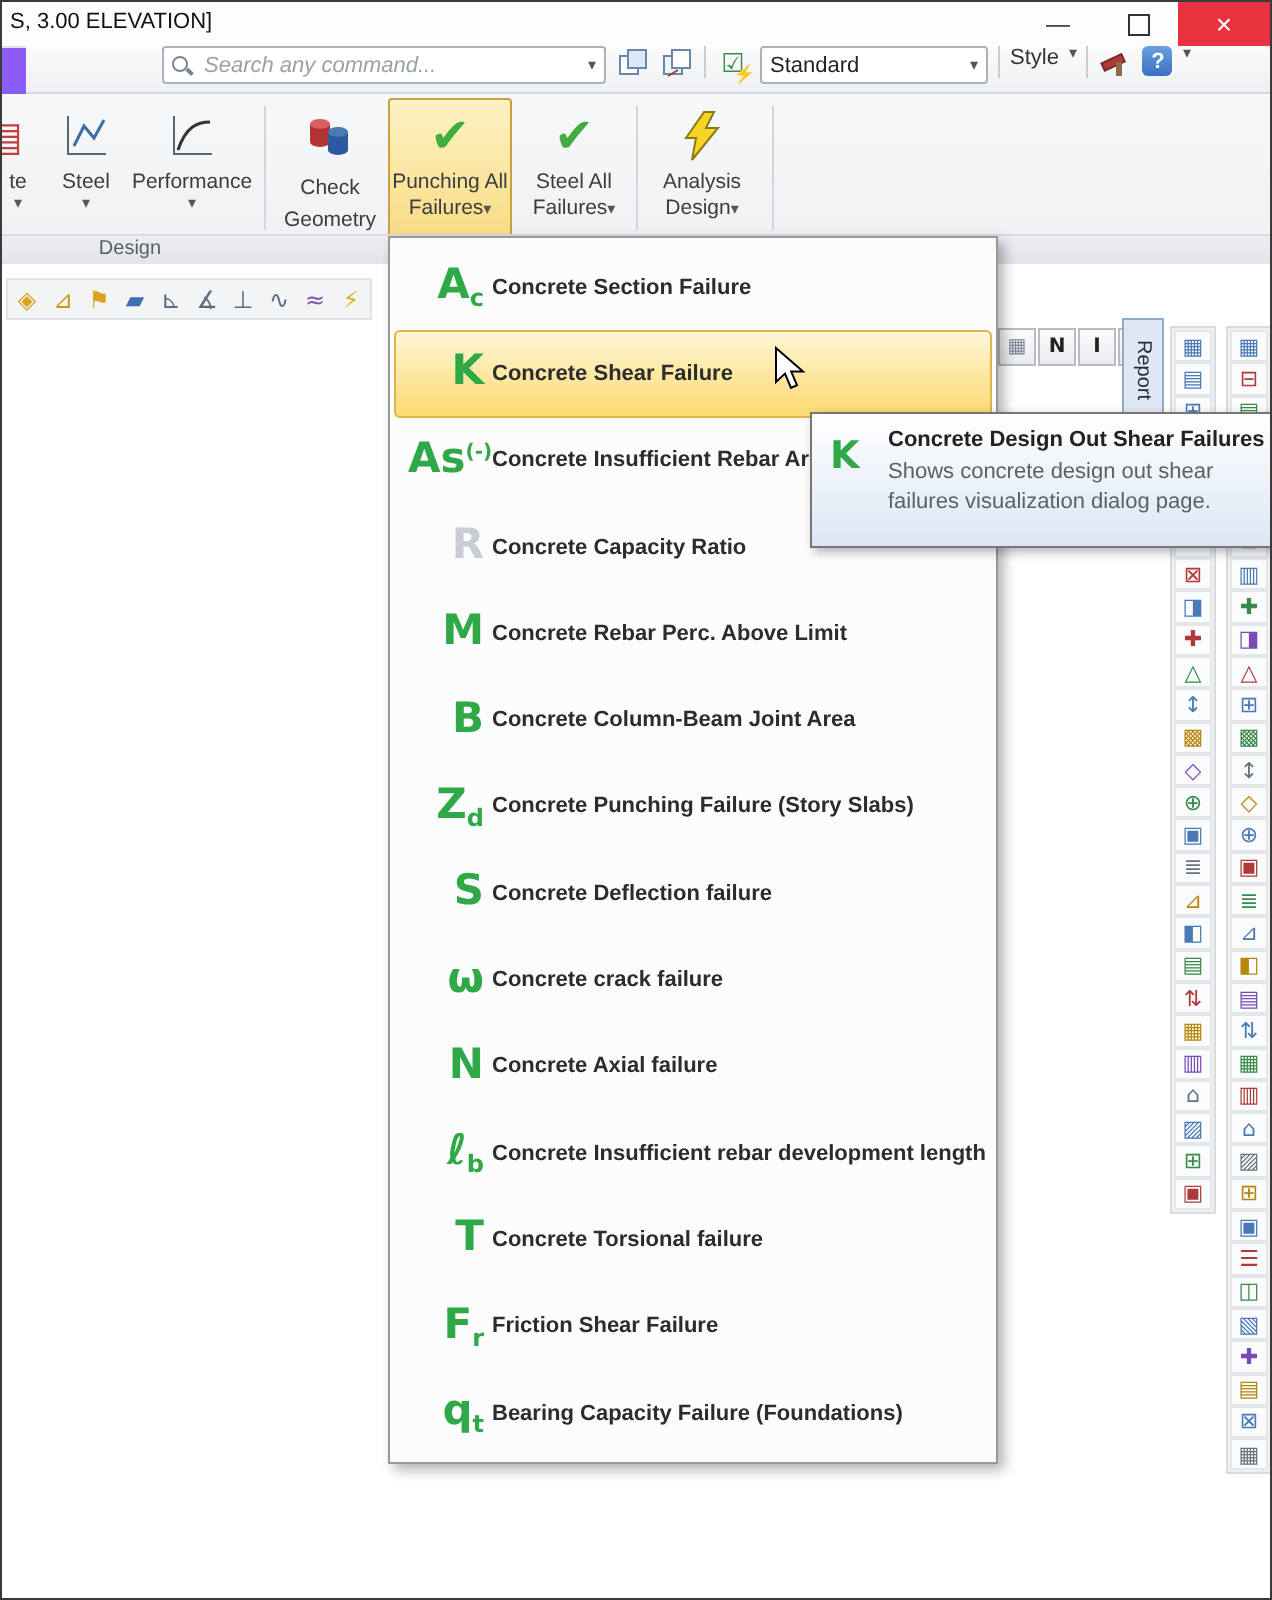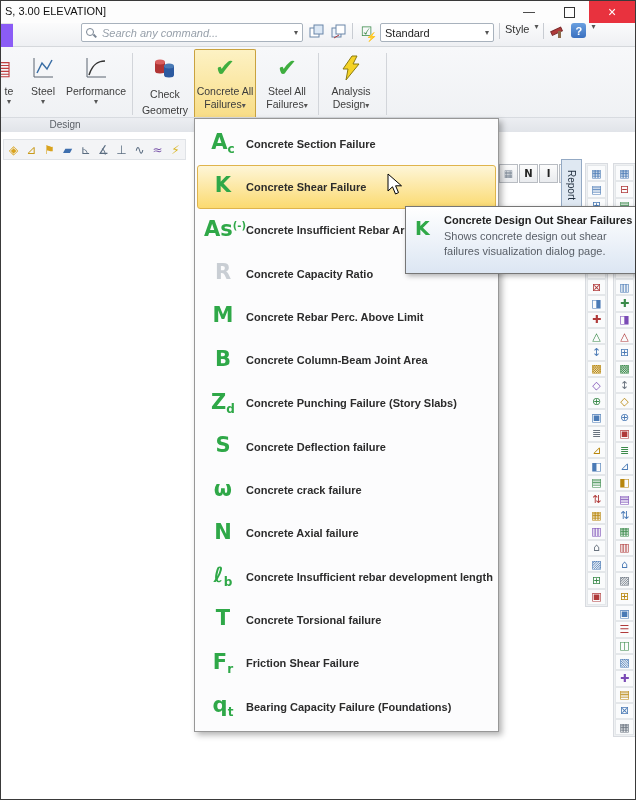--- a/index.html
+++ b/index.html
@@ -55,21 +55,21 @@
 
   .icol{position:absolute;display:flex;flex-direction:column;background:#eef0f2;border:1px solid #d8dbe0;padding:1px;}
   .icol .ti{width:19px;height:16.3px;font-size:11px;display:flex;align-items:center;justify-content:center;background:#fafbfc;border:1px solid #e4e7ea;margin-bottom:0;font-family:"DejaVu Sans",sans-serif;box-sizing:border-box;}
   .icol-a{left:584px;top:31px;}
   .icol-b{left:612px;top:31px;}
 
   
   .menu{position:absolute;left:193px;top:-14px;width:305px;background:#fcfcfd;border:1px solid #979797;box-shadow:3px 3px 6px rgba(0,0,0,0.3);padding:3px 1px;z-index:20;box-sizing:border-box;}
   .mi{height:43.3px;display:flex;align-items:center;padding:0 6px;box-sizing:border-box;border:1px solid transparent;border-radius:3px;margin:0 1px;}
   .mi.hl{background:linear-gradient(#fef6d8,#fbda70);border:1px solid #dfb44c;}
-  .mi-ic{width:38px;flex:0 0 auto;text-align:center;font-size:21px;font-weight:bold;color:#2fa848;font-family:"DejaVu Sans",sans-serif;line-height:1;}
+  .mi-ic{width:38px;flex:0 0 auto;text-align:right;font-size:21px;font-weight:bold;color:#2fa848;font-family:"DejaVu Sans",sans-serif;line-height:1;}
   .mi.gray .mi-ic{color:#c9ced4;}
   .ic-sub{font-size:12px;vertical-align:-4px;}
   .ic-sup{font-size:10px;vertical-align:7px;}
   .mi-lb{font-size:11px;font-weight:bold;color:#2c2c2c;white-space:nowrap;margin-left:4px;}
 
   
   .tooltip{position:absolute;left:404px;top:74px;width:250px;height:68px;background:linear-gradient(#ffffff,#dce6f3);border:1px solid #767676;box-shadow:2px 2px 5px rgba(0,0,0,0.3);z-index:30;box-sizing:border-box;padding:7px 6px 6px 38px;}
   .tt-ic{position:absolute;left:9px;top:10px;font-size:19px;font-weight:bold;color:#2fa848;font-family:"DejaVu Sans",sans-serif;}
   .tt-title{font-size:11px;font-weight:bold;color:#222;white-space:nowrap;}
   .tt-body{font-size:11px;color:#5a6068;line-height:1.35;margin-top:3px;width:185px;}
@@ -172,21 +172,21 @@
             <ellipse cx="8" cy="7" rx="5" ry="2.5" fill="#d95f5f"></ellipse>
             <path d="M12,11 v9 a5,2.5 0 0 0 10,0 v-9 z" fill="#2c5aa0"></path>
             <ellipse cx="17" cy="11" rx="5" ry="2.5" fill="#4a7ab5"></ellipse>
           </svg>
       </span>
       <span>Check</span>
       <span>Geometry</span>
     </div>
     <div class="rbtn active" style="left:193px;width:62px;">
       <span class="ricon bigcheck">✔</span>
-      <span>Concrete All</span>
+      <span>Punching All</span>
       <span><span>Failures</span><span class="caret">▾</span></span>
     </div>
     <div class="rbtn" style="left:257px;width:58px;">
       <span class="ricon bigcheck">✔</span>
       <span>Steel All</span>
       <span><span>Failures</span><span class="caret">▾</span></span>
     </div>
     <span class="rsep" style="left:317px;"></span>
     <div class="rbtn" style="left:320px;width:60px;">
       <span class="ricon">

